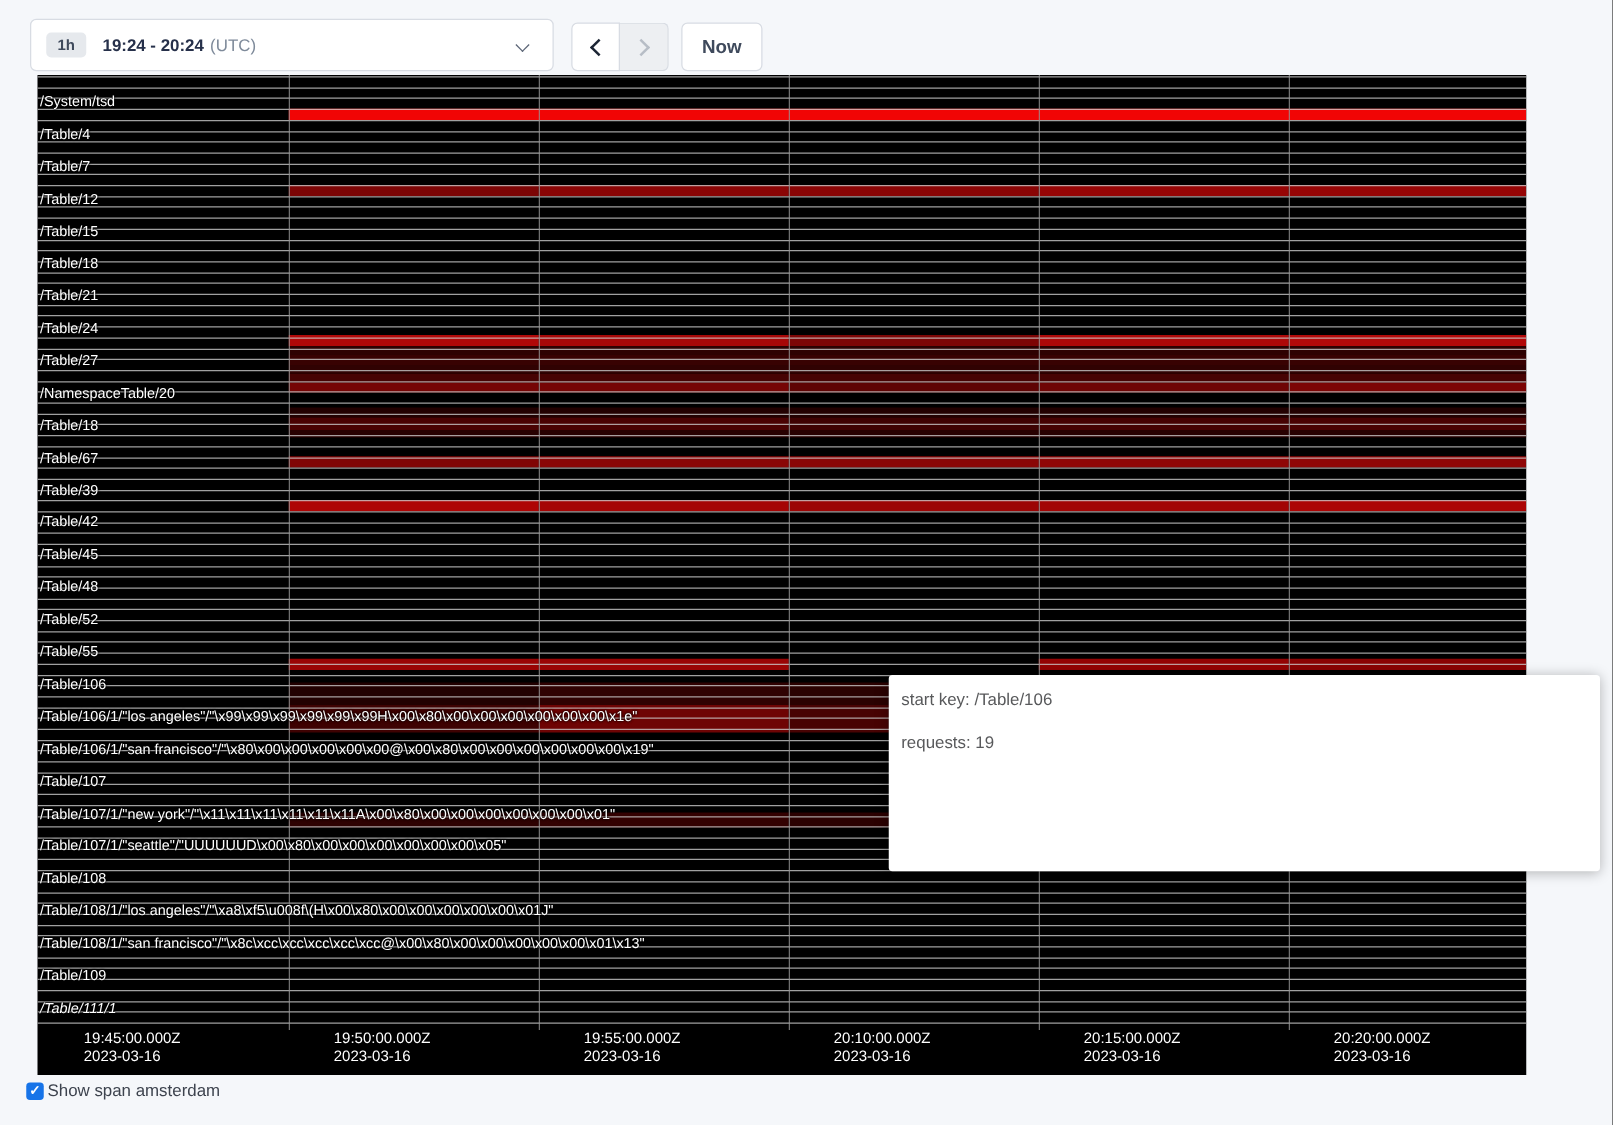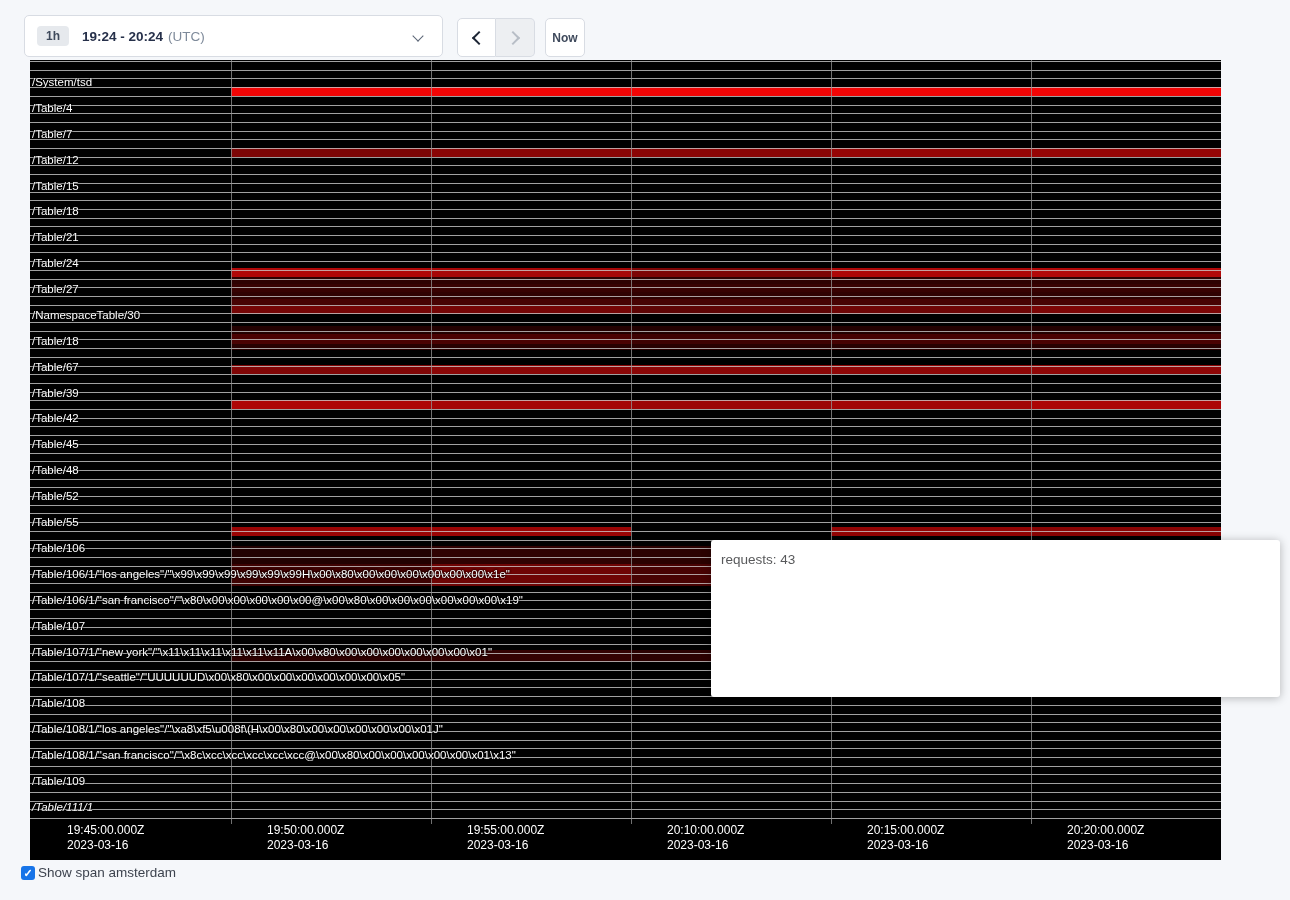--- a/index.html
+++ b/index.html
@@ -30,23 +30,23 @@
   .nav-group { position:absolute; left:457px; top:18px; display:flex; }
   .nav-btn {
     width:39px; height:39px; border:1px solid #d8dce3; background:#fff;
     display:flex; align-items:center; justify-content:center; cursor:pointer;
   }
   .nav-btn.prev { border-radius:5px 0 0 5px; }
   .nav-btn.next { border-radius:0 5px 5px 0; background:#edeff2; border-left:none; cursor:default; }
   .chev-left  { width:10px; height:10px; border-color:#1c2534; border-width:0 2.6px 2.6px 0; transform:rotate(135deg); margin-left:4px; }
   .chev-right { width:10px; height:10px; border-color:#b7bdc6; border-width:0 2.6px 2.6px 0; transform:rotate(-45deg); margin-right:4px; }
   .now-btn {
-    position:absolute; left:545px; top:18px; width:40px; height:39px;
+    position:absolute; left:545px; top:18px; width:65px; height:39px;
     background:#fff; border:1px solid #d8dce3; border-radius:5px;
-    font-size:12px; font-weight:bold; color:#3f4a5c; cursor:pointer;
+    font-size:15px; font-weight:bold; color:#3f4a5c; cursor:pointer;
     font-family:"Liberation Sans", sans-serif;
   }
   
   .kv-canvas {
     position:absolute; left:30px; top:60px; width:1191px; height:800px;
     background:#000; overflow:hidden;
   }
   .band-seg { position:absolute; }
   .hline { position:absolute; left:0; width:1191px; height:1px; background:rgba(205,205,205,0.78); }
   .vline { position:absolute; top:0; width:1px; height:764px; background:rgba(150,150,150,0.75); }
@@ -239,21 +239,21 @@
     <div class="vline" style="left: 1001px;"></div>
     <div class="row-label" style="top: 16px;">/System/tsd</div>
     <div class="row-label" style="top: 42px;">/Table/4</div>
     <div class="row-label" style="top: 68px;">/Table/7</div>
     <div class="row-label" style="top: 94px;">/Table/12</div>
     <div class="row-label" style="top: 120px;">/Table/15</div>
     <div class="row-label" style="top: 145px;">/Table/18</div>
     <div class="row-label" style="top: 171px;">/Table/21</div>
     <div class="row-label" style="top: 197px;">/Table/24</div>
     <div class="row-label" style="top: 223px;">/Table/27</div>
-    <div class="row-label" style="top: 249px;">/NamespaceTable/30</div>
+    <div class="row-label" style="top: 249px;">/NamespaceTable/20</div>
     <div class="row-label" style="top: 275px;">/Table/18</div>
     <div class="row-label" style="top: 301px;">/Table/67</div>
     <div class="row-label" style="top: 327px;">/Table/39</div>
     <div class="row-label" style="top: 352px;">/Table/42</div>
     <div class="row-label" style="top: 378px;">/Table/45</div>
     <div class="row-label" style="top: 404px;">/Table/48</div>
     <div class="row-label" style="top: 430px;">/Table/52</div>
     <div class="row-label" style="top: 456px;">/Table/55</div>
     <div class="row-label" style="top: 482px;">/Table/106</div>
     <div class="row-label" style="top: 508px;">/Table/106/1/"los angeles"/"\x99\x99\x99\x99\x99\x99H\x00\x80\x00\x00\x00\x00\x00\x00\x1e"</div>
@@ -286,19 +286,20 @@
       <div>20:15:00.000Z</div>
       <div>2023-03-16</div>
     </div>
     <div class="axis-tick" style="left: 1003px; top: 763px;">
       <div>20:20:00.000Z</div>
       <div>2023-03-16</div>
     </div>
   </div>
 
 <div class="kv-tooltip">
-  <div class="tline">requests: 43</div>
+  <div class="tline">start key: /Table/106</div>
+  <div class="tline">requests: 19</div>
 </div>
 
 <div class="footer-row">
   <div class="checkbox">✓</div>
   <span class="checkbox-label">Show span amsterdam</span>
 </div>
 
 </body></html>

